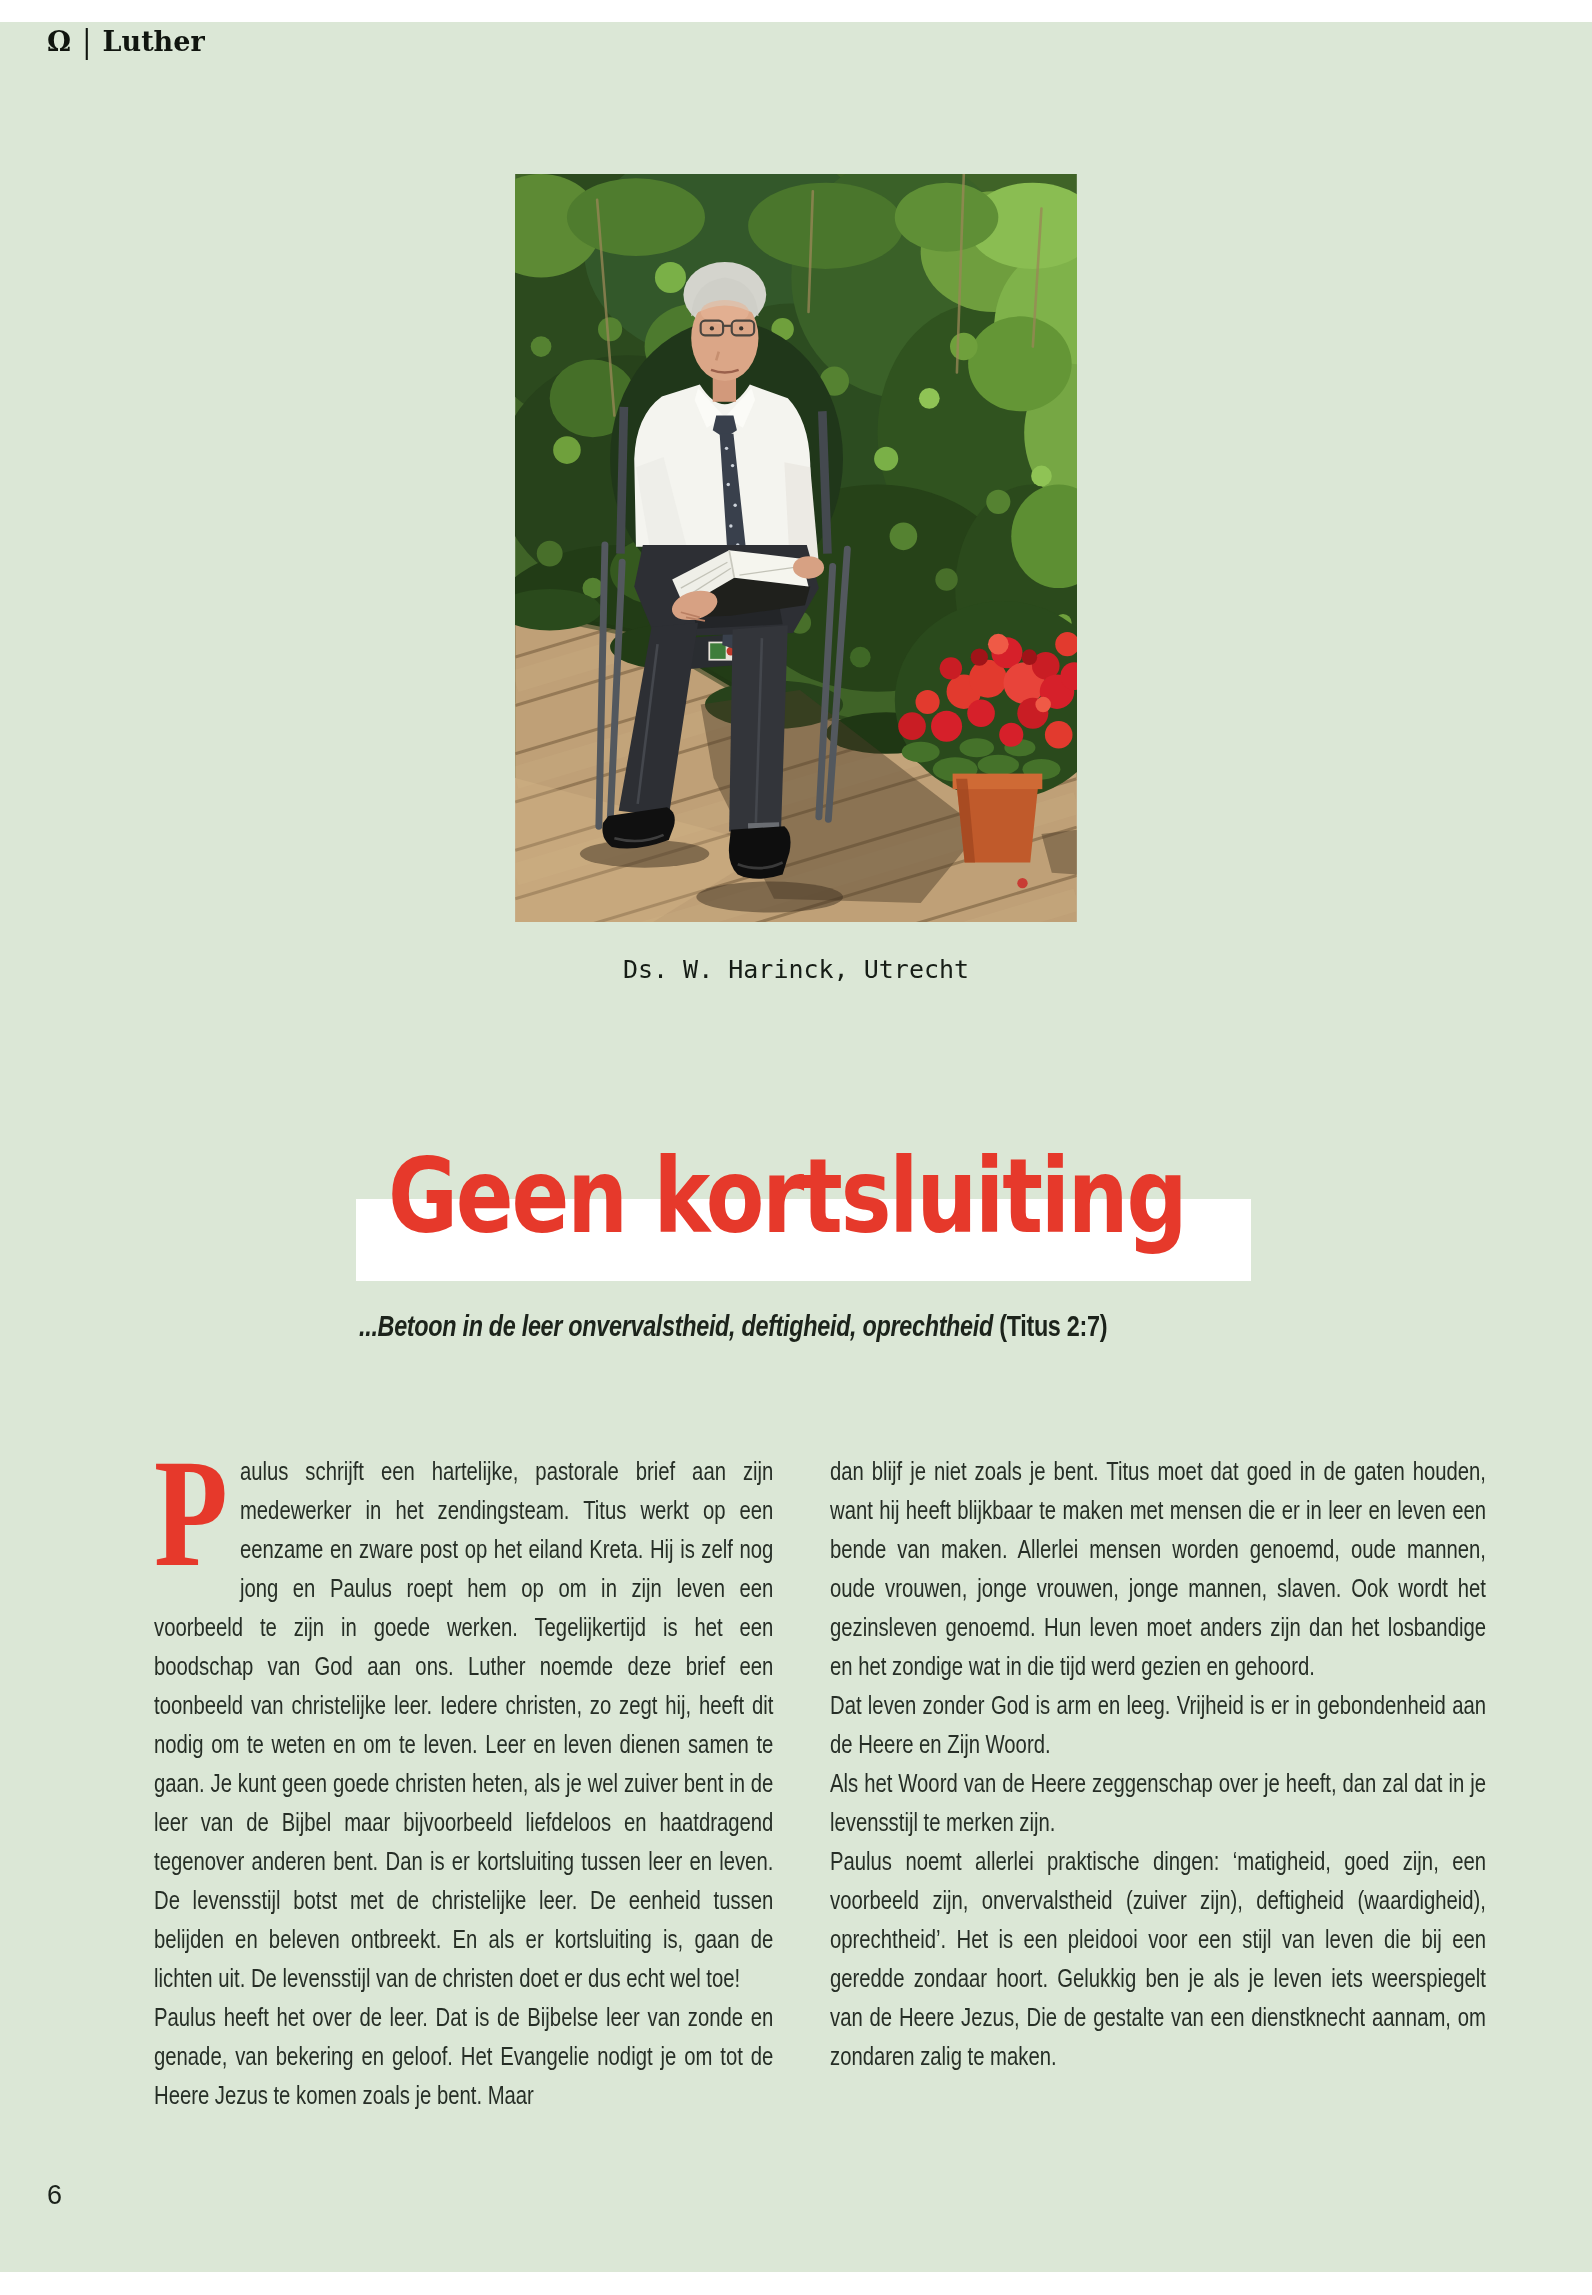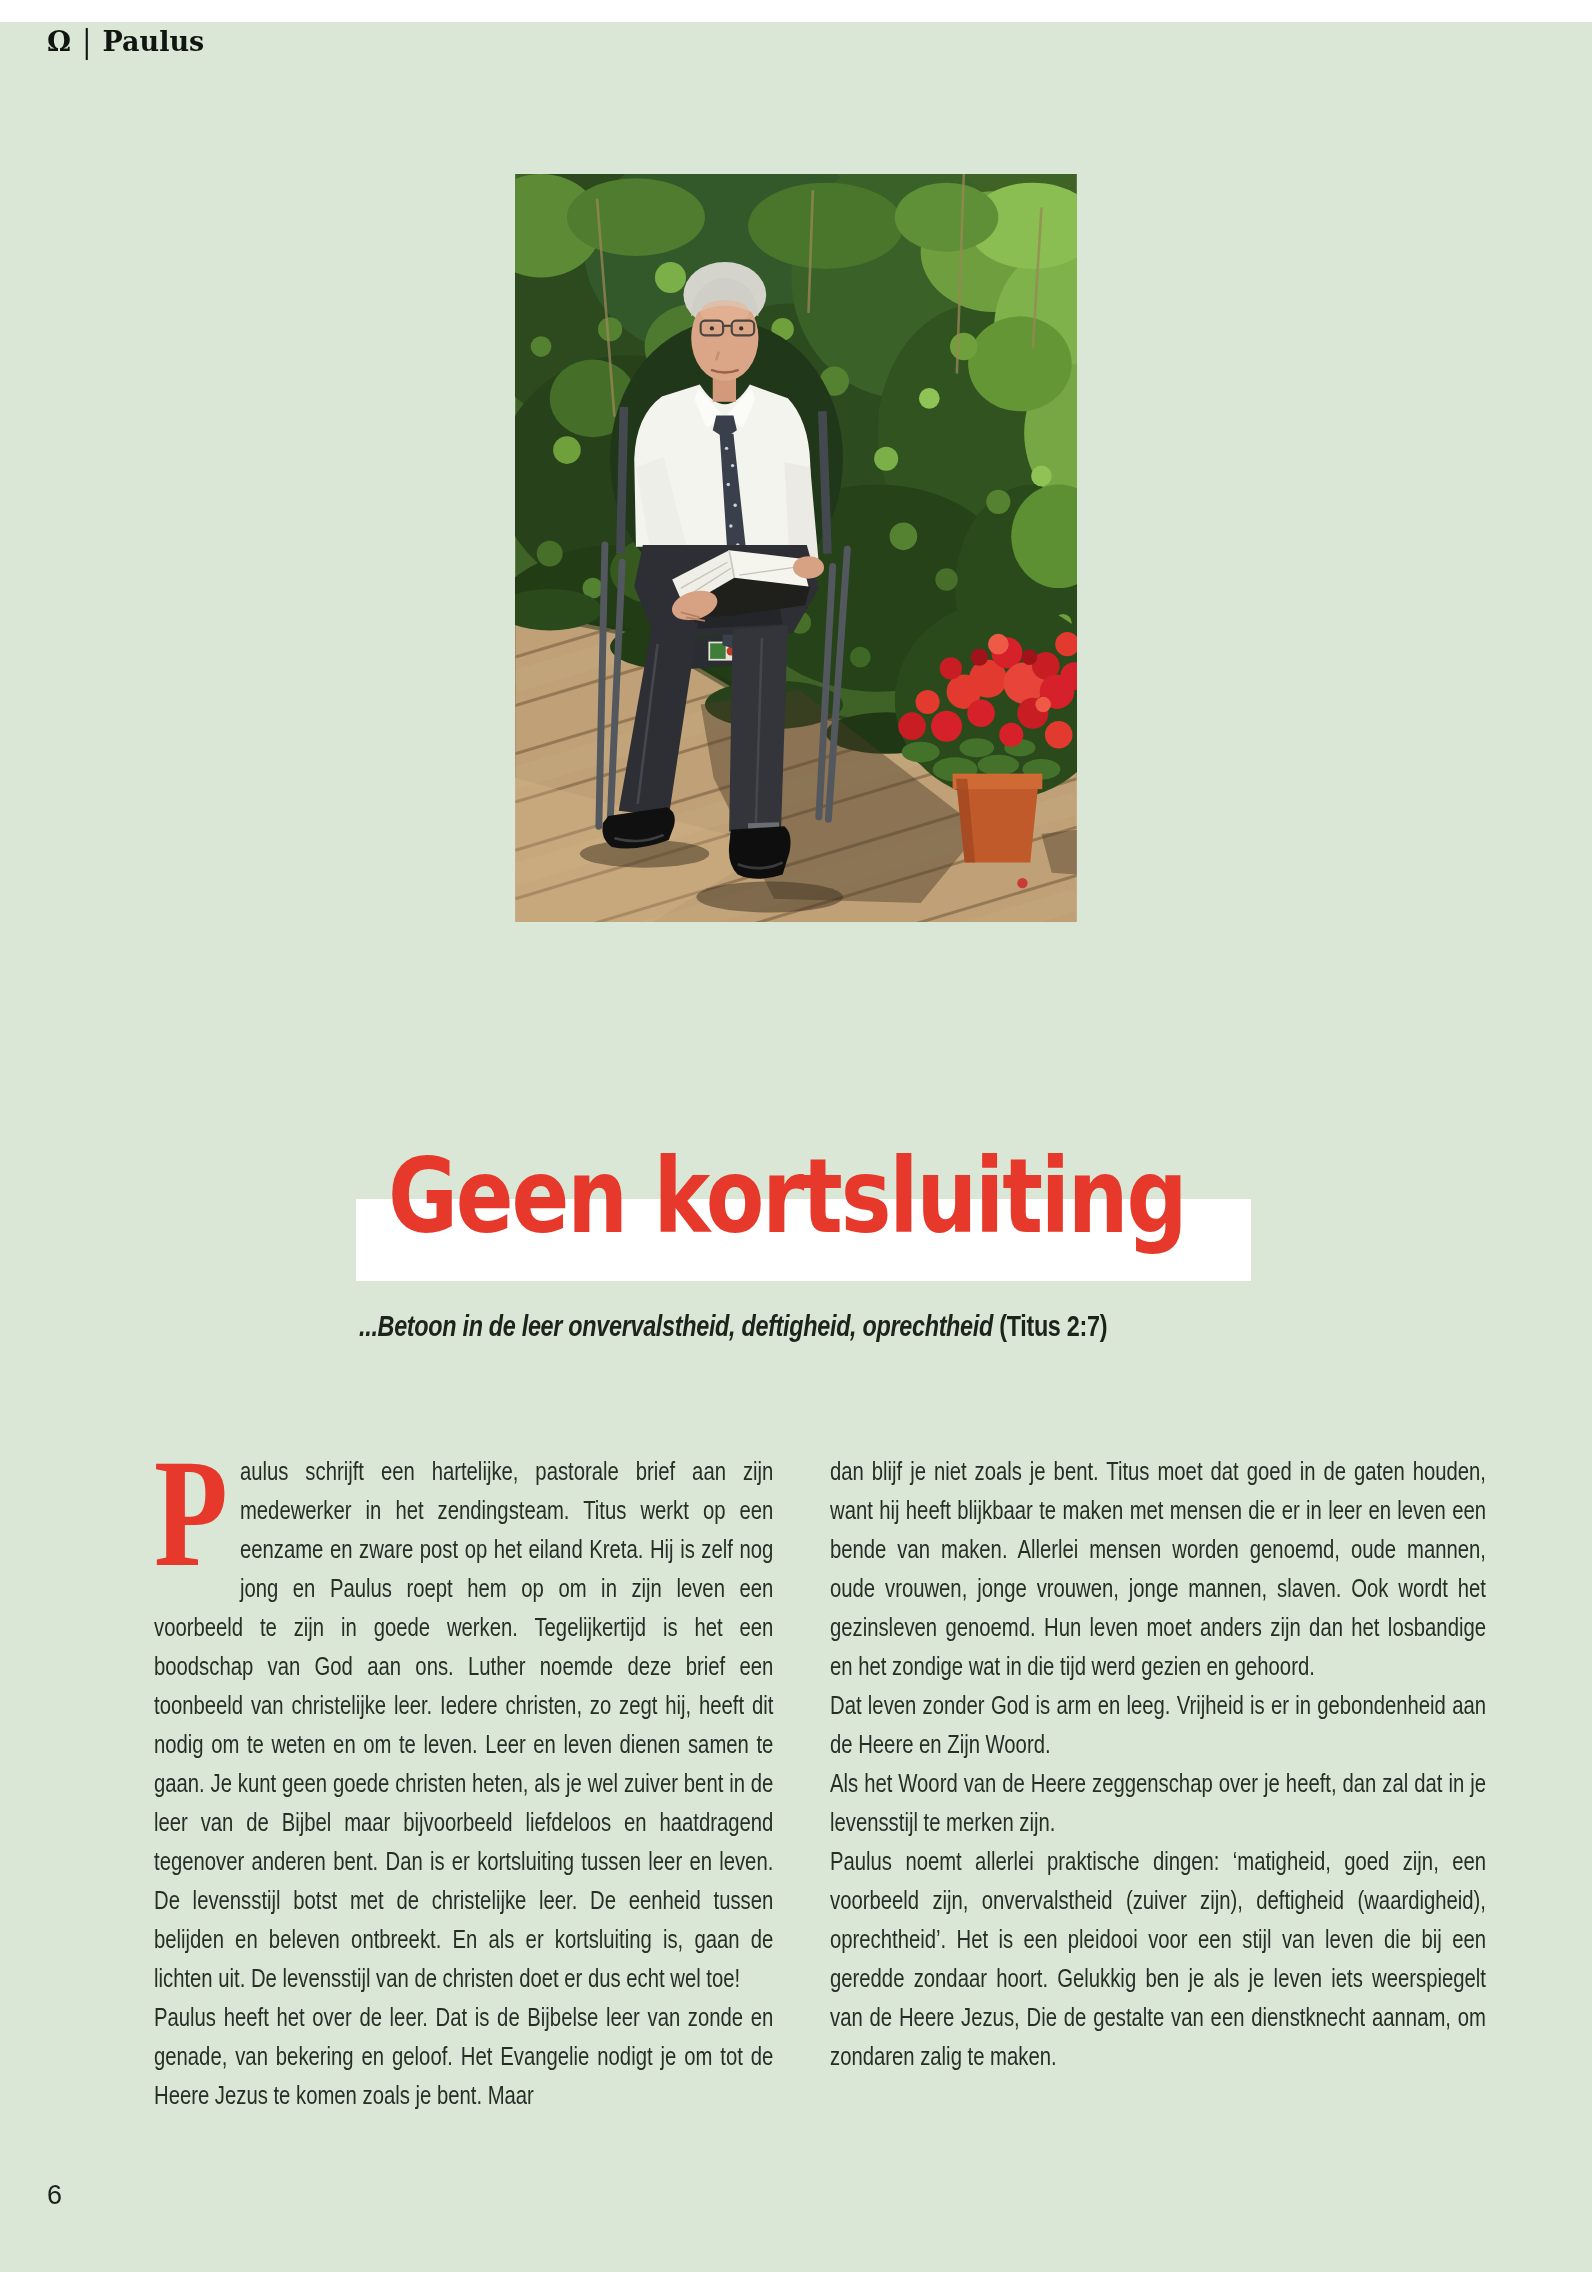--- a/index.html
+++ b/index.html
@@ -75,21 +75,21 @@
 </head>
 <body>
 
 <div class="page">
 
   <div class="strip top"></div>
 
   <div class="header">
     <span>Ω</span>
     <span class="divider">|</span>
-    <span>Paulus</span>
+    <span>Luther</span>
   </div>
 
   <div class="photo">
     <svg viewBox="0 0 651 867">
 
       <g>
         <rect x="0" y="0" width="651" height="700" fill="#3f6327"></rect>
         <ellipse cx="80" cy="140" rx="130" ry="150" fill="#2c4a1e"></ellipse>
         <ellipse cx="250" cy="90" rx="170" ry="130" fill="#33582a"></ellipse>
         <ellipse cx="130" cy="350" rx="150" ry="140" fill="#27421b"></ellipse>
@@ -318,20 +318,21 @@
           <circle cx="560" cy="545" r="12" fill="#ef5a46"></circle>
             <circle cx="538" cy="560" r="10" fill="#a01318"></circle>
           <circle cx="596" cy="560" r="9" fill="#a01318"></circle>
             <circle cx="612" cy="615" r="9" fill="#ef5a46"></circle>
         </g>
         <circle cx="588" cy="822" r="6" fill="#c92a28" opacity="0.85"></circle>
       </g>
     </svg>
   </div>
 
+  <div class="caption">Ds. W. Harinck, Utrecht</div>
 
   <div class="title-band"></div>
   <h1 class="main-title" style="margin:0;">Geen kortsluiting</h1>
   <div class="subtitle">
     <span class="it">...Betoon in de leer onvervalstheid, deftigheid, oprechtheid</span><span> (Titus 2:7)</span>
   </div>
 
   <div class="col left">
     <p>
       <span class="dropcap">P</span><span>aulus schrijft een hartelijke, pastorale brief aan zijn medewerker in het zendingsteam. Titus werkt op een eenzame en zware post op het eiland Kreta. Hij is zelf nog jong en Paulus roept hem op om in zijn leven een voorbeeld te zijn in goede werken. Tegelijkertijd is het een boodschap van God aan ons. Luther noemde deze brief een toonbeeld van christelijke leer. Iedere christen, zo zegt hij, heeft dit nodig om te weten en om te leven. Leer en leven dienen samen te gaan. Je kunt geen goede christen heten, als je wel zuiver bent in de leer van de Bijbel maar bijvoorbeeld liefdeloos en haatdragend tegenover anderen bent. Dan is er kortsluiting tussen leer en leven. De levensstijl botst met de christelijke leer. De eenheid tussen belijden en beleven ontbreekt. En als er kortsluiting is, gaan de lichten uit. De levensstijl van de christen doet er dus echt wel toe!</span>

